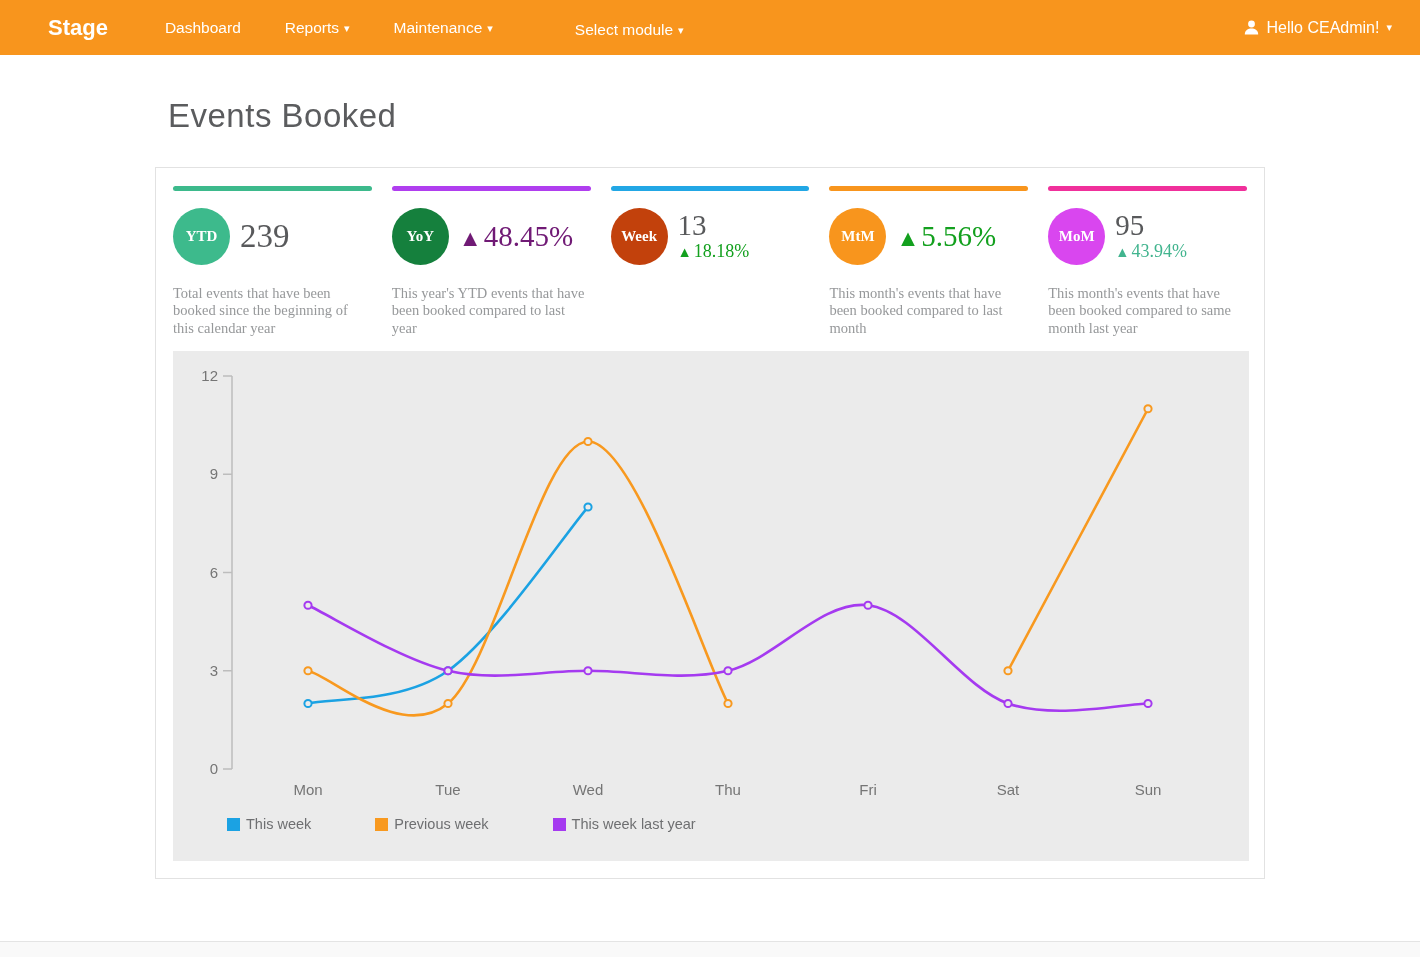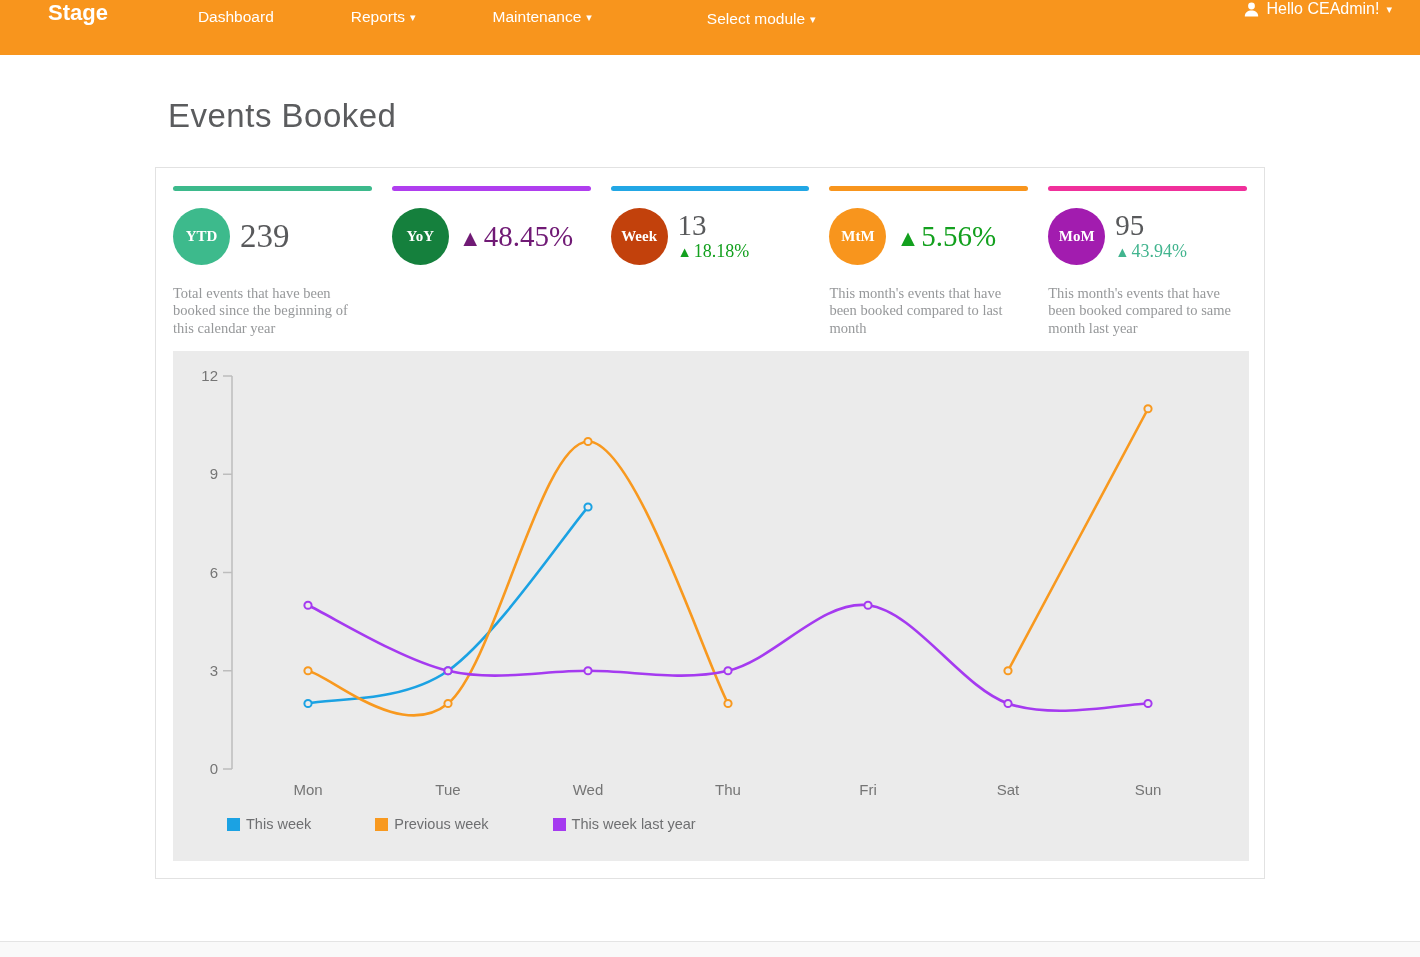--- a/index.html
+++ b/index.html
@@ -1,21 +1,21 @@
 <!DOCTYPE html>
 <html><head>
 <meta charset="utf-8">
 <style>
   * { margin: 0; padding: 0; box-sizing: border-box; }
   html, body { width: 1420px; height: 957px; background: #ffffff; overflow: hidden;
     font-family: "Liberation Sans", sans-serif; }
 
   
-  .navbar { height: 55px; background: #f8951d; display: flex; align-items: flex-start;
-    padding: 0 28px 0 48px; color: #fff; gap: 33px; }
+  .navbar { height: 55px; background: #f8951d; display: flex; align-items: center;
+    padding: 0 28px 0 48px; color: #fff; }
   .brand { font-size: 22px; font-weight: bold; margin-right: 42px; cursor: pointer; }
   .nav-item { font-size: 15.5px; color: #fff; margin-right: 14px; padding: 8px 15px;
     cursor: pointer; white-space: nowrap; }
   .nav-item .caret { font-size: 11px; margin-left: 5px; vertical-align: 1px; }
   .nav-item.select-module { margin-left: 38px; position: relative; top: 2px; }
   .nav-spacer { flex: 1; }
   .nav-user { display: flex; align-items: center; font-size: 16px; cursor: pointer; }
   .nav-user .user-glyph { display: inline-block; margin-right: 8px; line-height: 0; }
   .nav-user .caret { font-size: 11px; margin-left: 7px; }
 
@@ -103,20 +103,21 @@
     </div>
 
     <div class="kpi">
       <div class="kpi-bar" style="background-color: rgb(176, 62, 239);"></div>
       <div class="kpi-main">
         <div class="kpi-badge" style="background-color: #15803d;">YoY</div>
         <div class="kpi-figures">
           <div class="kpi-delta-big" style="color: #701a75;"><span class="up-arrow">▲</span><span>48.45%</span></div>
         </div>
       </div>
+      <div class="kpi-desc">This year's YTD events that have been booked compared to last year</div>
     </div>
 
     <div class="kpi">
       <div class="kpi-bar" style="background-color: rgb(34, 167, 229);"></div>
       <div class="kpi-main">
         <div class="kpi-badge" style="background-color: #c2410c;">Week</div>
         <div class="kpi-figures">
           <div class="kpi-value small">13</div>
           <div class="kpi-delta-small" style="color: rgb(19, 160, 30);"><span class="up-arrow">▲</span><span>18.18%</span></div>
         </div>
@@ -130,21 +131,21 @@
         <div class="kpi-figures">
           <div class="kpi-delta-big" style="color: rgb(19, 160, 30);"><span class="up-arrow">▲</span><span>5.56%</span></div>
         </div>
       </div>
       <div class="kpi-desc">This month's events that have been booked compared to last month</div>
     </div>
 
     <div class="kpi">
       <div class="kpi-bar" style="background-color: rgb(240, 48, 155);"></div>
       <div class="kpi-main">
-        <div class="kpi-badge" style="background-color: #a21caf;">MoM</div>
+        <div class="kpi-badge" style="background-color: #d946ef;">MoM</div>
         <div class="kpi-figures">
           <div class="kpi-value small">95</div>
           <div class="kpi-delta-small" style="color: rgb(65, 180, 142);"><span class="up-arrow">▲</span><span>43.94%</span></div>
         </div>
       </div>
       <div class="kpi-desc">This month's events that have been booked compared to same month last year</div>
     </div>
 
   </div>
 

